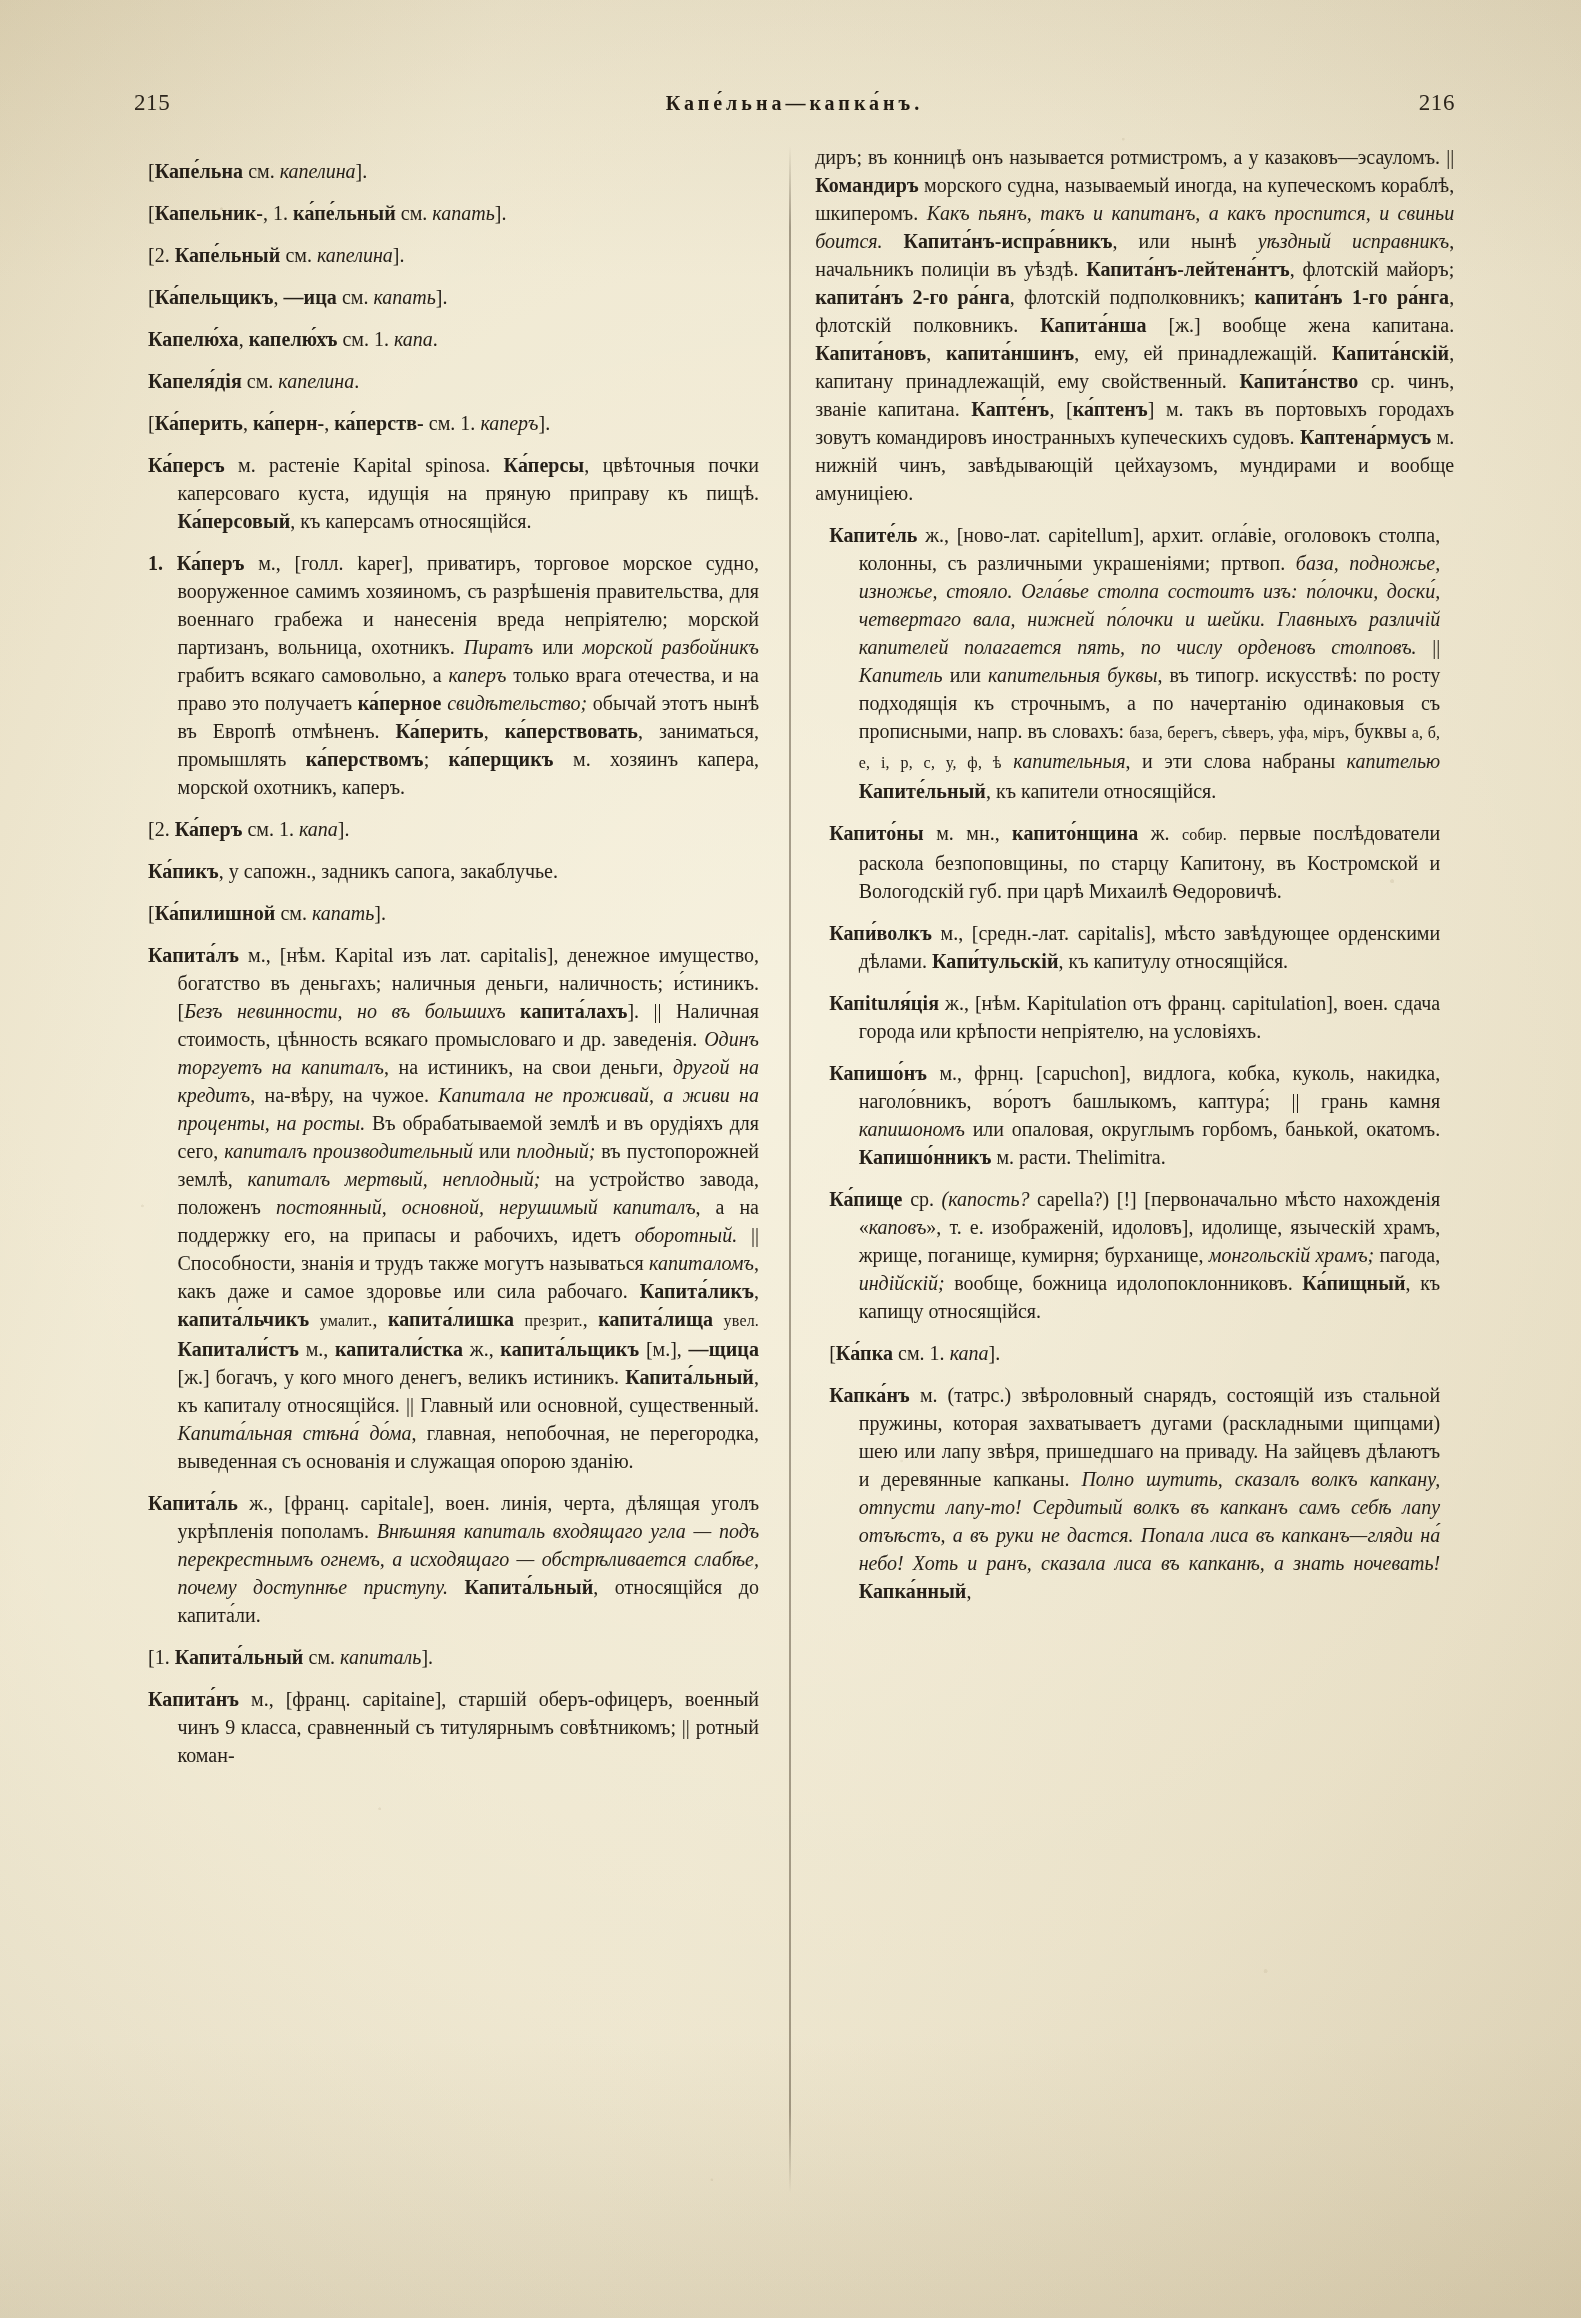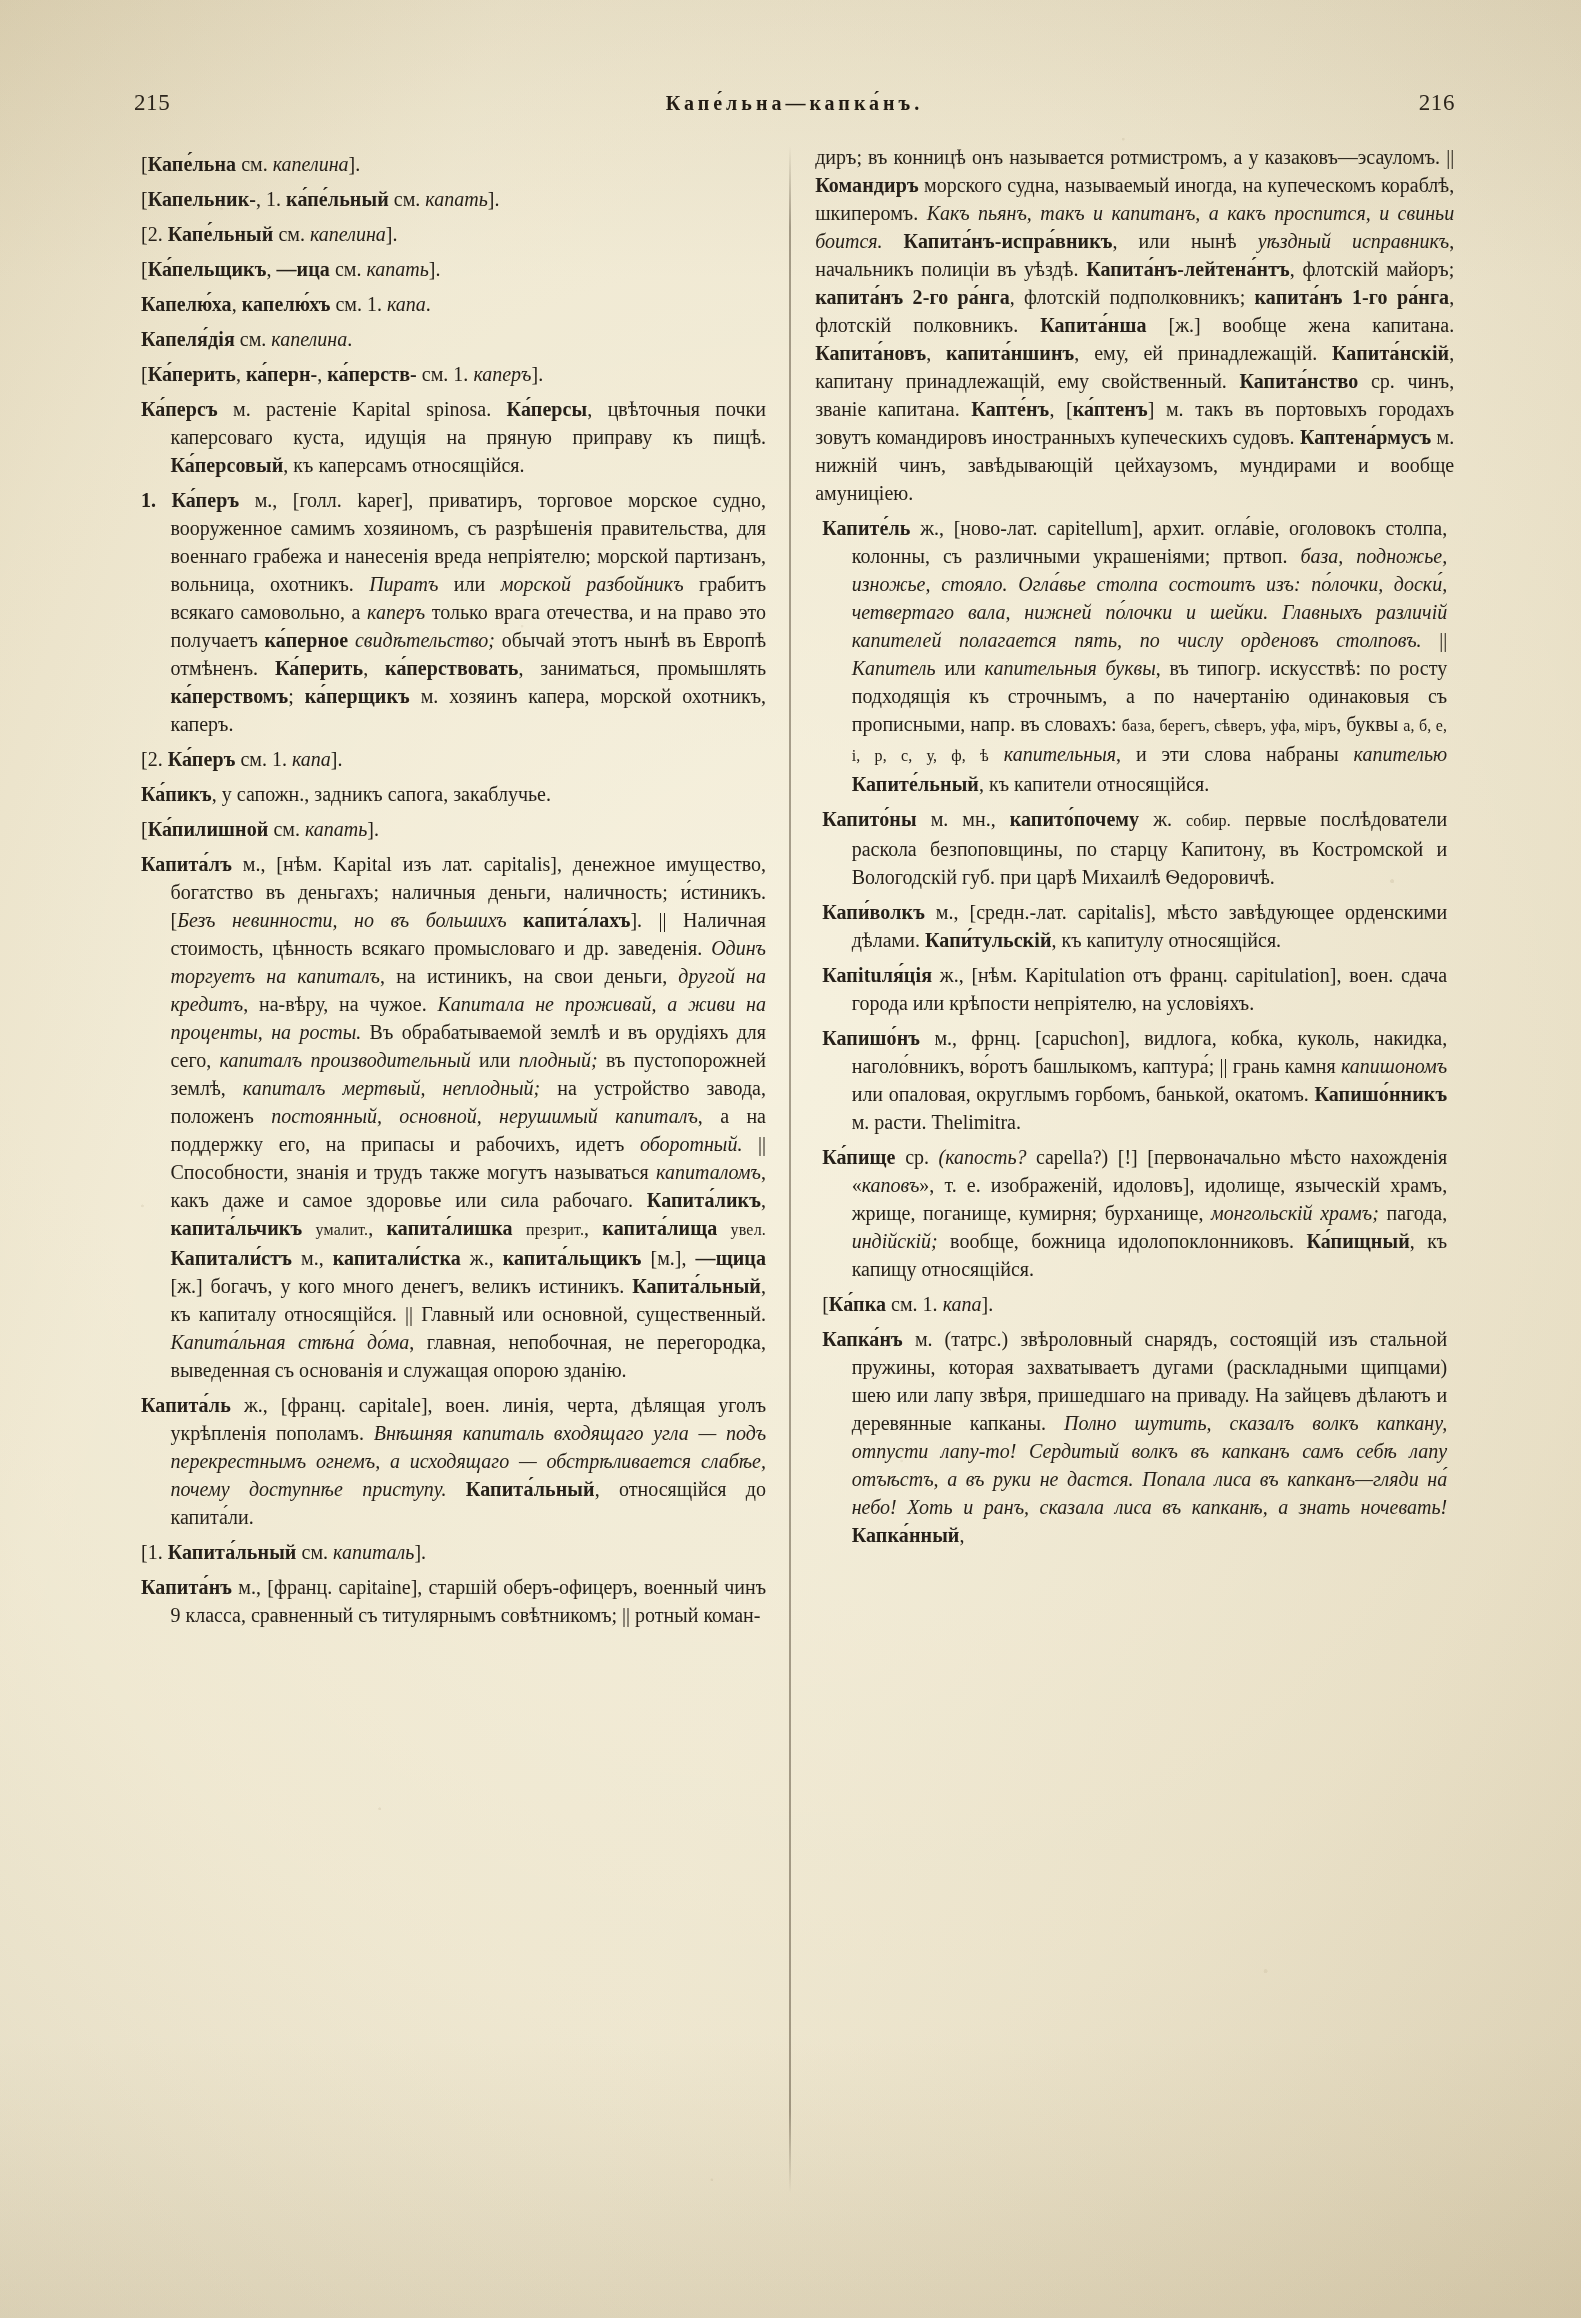--- a/index.html
+++ b/index.html
@@ -100,21 +100,21 @@
     top: 146px;
     left: 789px;
     width: 1.7px;
     height: 2047px;
     background: linear-gradient(180deg, rgba(70,58,40,0.0) 0%, rgba(70,58,40,0.45) 4%, rgba(70,58,40,0.45) 96%, rgba(70,58,40,0.0) 100%);
     z-index: 4;
   }
 
   
   p.entry {
-    margin: 7px;
+    margin: 14px;
     padding: 0;
     text-indent: 0;
     padding-left: 29.5px;
     text-indent: -29.5px;
   }
   p.cont {
     margin: 0;
     padding: 0;
     text-indent: 0;
   }
@@ -169,21 +169,21 @@
         <p class="entry"><b>Ка́пикъ</b>, у сапожн., задникъ сапога, закаблучье.</p>
         <p class="entry">[<b>Ка́пилишной</b> см. <i>капать</i>].</p>
         <p class="entry"><b>Капита́лъ</b> м., [нѣм. <span class="lat">Kapital</span> изъ лат. <span class="lat">capitalis</span>], денежное имущество, богатство въ деньгахъ; наличныя деньги, наличность; и́стиникъ. [<i>Безъ невинности, но въ большихъ</i> <b>капита́лахъ</b>]. || Наличная стоимость, цѣнность всякаго промысловаго и др. заведенія. <i>Одинъ торгуетъ на капиталъ</i>, на истиникъ, на свои деньги, <i>другой на кредитъ</i>, на-вѣру, на чужое. <i>Капитала не проживай, а живи на проценты, на росты.</i> Въ обрабатываемой землѣ и въ орудіяхъ для сего, <i>капиталъ производительный</i> или <i>плодный;</i> въ пустопорожней землѣ, <i>капиталъ мертвый, неплодный;</i> на устройство завода, положенъ <i>постоянный, основной, нерушимый капиталъ</i>, а на поддержку его, на припасы и рабочихъ, идетъ <i>оборотный.</i> || Способности, знанія и трудъ также могутъ называться <i>капиталомъ</i>, какъ даже и самое здоровье или сила рабочаго. <b>Капита́ликъ</b>, <b>капита́льчикъ</b> <span class="sc">умалит.</span>, <b>капита́лишка</b> <span class="sc">презрит.</span>, <b>капита́лища</b> <span class="sc">увел.</span> <b>Капитали́стъ</b> м., <b>капитали́стка</b> ж., <b>капита́льщикъ</b> [м.], <b>—щица</b> [ж.] богачъ, у кого много денегъ, великъ истиникъ. <b>Капита́льный</b>, къ капиталу относящійся. || Главный или основной, существенный. <i>Капита́льная стѣна́ до́ма</i>, главная, непобочная, не перегородка, выведенная съ основанія и служащая опорою зданію.</p>
         <p class="entry"><b>Капита́ль</b> ж., [франц. <span class="lat">capitale</span>], воен. линія, черта, дѣлящая уголъ укрѣпленія пополамъ. <i>Внѣшняя капиталь входящаго угла — подъ перекрестнымъ огнемъ, а исходящаго — обстрѣливается слабѣе, почему доступнѣе приступу.</i> <b>Капита́льный</b>, относящійся до капита́ли.</p>
         <p class="entry">[1. <b>Капита́льный</b> см. <i>капиталь</i>].</p>
         <p class="entry"><b>Капита́нъ</b> м., [франц. <span class="lat">capitaine</span>], старшій оберъ-офицеръ, военный чинъ 9 класса, сравненный съ титулярнымъ совѣтникомъ; || ротный коман-</p>
       </div>
     <div class="col right" id="col-right">
         <p class="cont">диръ; въ конницѣ онъ называется ротмистромъ, а у казаковъ—эсауломъ. || <b>Командиръ</b> морского судна, называемый иногда, на купеческомъ кораблѣ, шкиперомъ. <i>Какъ пьянъ, такъ и капитанъ, а какъ проспится, и свиньи боится.</i> <b>Капита́нъ-испра́вникъ</b>, или нынѣ <i>уѣздный исправникъ</i>, начальникъ полиціи въ уѣздѣ. <b>Капита́нъ-лейтена́нтъ</b>, флотскій майоръ; <b>капита́нъ 2-го ра́нга</b>, флотскій подполковникъ; <b>капита́нъ 1-го ра́нга</b>, флотскій полковникъ. <b>Капита́нша</b> [ж.] вообще жена капитана. <b>Капита́новъ</b>, <b>капита́ншинъ</b>, ему, ей принадлежащій. <b>Капита́нскій</b>, капитану принадлежащій, ему свойственный. <b>Капита́нство</b> ср. чинъ, званіе капитана. <b>Капте́нъ</b>, [<b>ка́птенъ</b>] м. такъ въ портовыхъ городахъ зовутъ командировъ иностранныхъ купеческихъ судовъ. <b>Каптена́рмусъ</b> м. нижній чинъ, завѣдывающій цейхаузомъ, мундирами и вообще амуниціею.</p>
         <p class="entry"><b>Капите́ль</b> ж., [ново-лат. <span class="lat">capitellum</span>], архит. огла́віе, оголовокъ столпа, колонны, съ различными украшеніями; пртвоп. <i>база, подножье, изножье, стояло. Огла́вье столпа состоитъ изъ: по́лочки, доски́, четвертаго вала, нижней по́лочки и шейки. Главныхъ различій капителей полагается пять, по числу орденовъ столповъ.</i> || <i>Капитель</i> или <i>капительныя буквы</i>, въ типогр. искусствѣ: по росту подходящія къ строчнымъ, а по начертанію одинаковыя съ прописными, напр. въ словахъ: <span class="sc">база, берегъ, сѣверъ, уфа, міръ</span>, буквы <span class="sc">а, б, е, і, р, с, у, ф, ѣ</span> <i>капительныя</i>, и эти слова набраны <i>капителью</i> <b>Капите́льный</b>, къ капители относящійся.</p>
-        <p class="entry"><b>Капито́ны</b> м. мн., <b>капито́почему</b> ж. <span class="sc">собир.</span> первые послѣдователи раскола безпоповщины, по старцу Капитону, въ Костромской и Вологодскій губ. при царѣ Михаилѣ Ѳедоровичѣ.</p>
+        <p class="entry"><b>Капито́ны</b> м. мн., <b>капито́нщина</b> ж. <span class="sc">собир.</span> первые послѣдователи раскола безпоповщины, по старцу Капитону, въ Костромской и Вологодскій губ. при царѣ Михаилѣ Ѳедоровичѣ.</p>
         <p class="entry"><b>Капи́волкъ</b> м., [средн.-лат. <span class="lat">capitalis</span>], мѣсто завѣдующее орденскими дѣлами. <b>Капи́тульскій</b>, къ капитулу относящійся.</p>
         <p class="entry"><b>Капituля́ція</b> ж., [нѣм. <span class="lat">Kapitulation</span> отъ франц. <span class="lat">capitulation</span>], воен. сдача города или крѣпости непріятелю, на условіяхъ.</p>
         <p class="entry"><b>Капишо́нъ</b> м., фрнц. [<span class="lat">capuchon</span>], видлога, кобка, куколь, накидка, наголо́вникъ, во́ротъ башлыкомъ, каптура́; || грань камня <i>капишономъ</i> или опаловая, округлымъ горбомъ, банькой, окатомъ. <b>Капишо́нникъ</b> м. расти. <span class="lat">Thelimitra</span>.</p>
         <p class="entry"><b>Ка́пище</b> ср. <i>(капость?</i> <span class="lat">capella?</span>) [!] [первоначально мѣсто нахожденія «<i>каповъ</i>», т. е. изображеній, идоловъ], идолище, языческій храмъ, жрище, поганище, кумирня; бурханище, <i>монгольскій храмъ;</i> пагода, <i>индійскій;</i> вообще, божница идолопоклонниковъ. <b>Ка́пищный</b>, къ капищу относящійся.</p>
         <p class="entry">[<b>Ка́пка</b> см. 1. <i>капа</i>].</p>
         <p class="entry"><b>Капка́нъ</b> м. (татрс.) звѣроловный снарядъ, состоящій изъ стальной пружины, которая захватываетъ дугами (раскладными щипцами) шею или лапу звѣря, пришедшаго на приваду. На зайцевъ дѣлаютъ и деревянные капканы. <i>Полно шутить, сказалъ волкъ капкану, отпусти лапу-то! Сердитый волкъ въ капканъ самъ себѣ лапу отъѣстъ, а въ руки не дастся. Попала лиса въ капканъ—гляди на́ небо! Хоть и ранъ, сказала лиса въ капканѣ, а знать ночевать!</i> <b>Капка́нный</b>,</p>
       </div>
   </div>
 
 </div>

